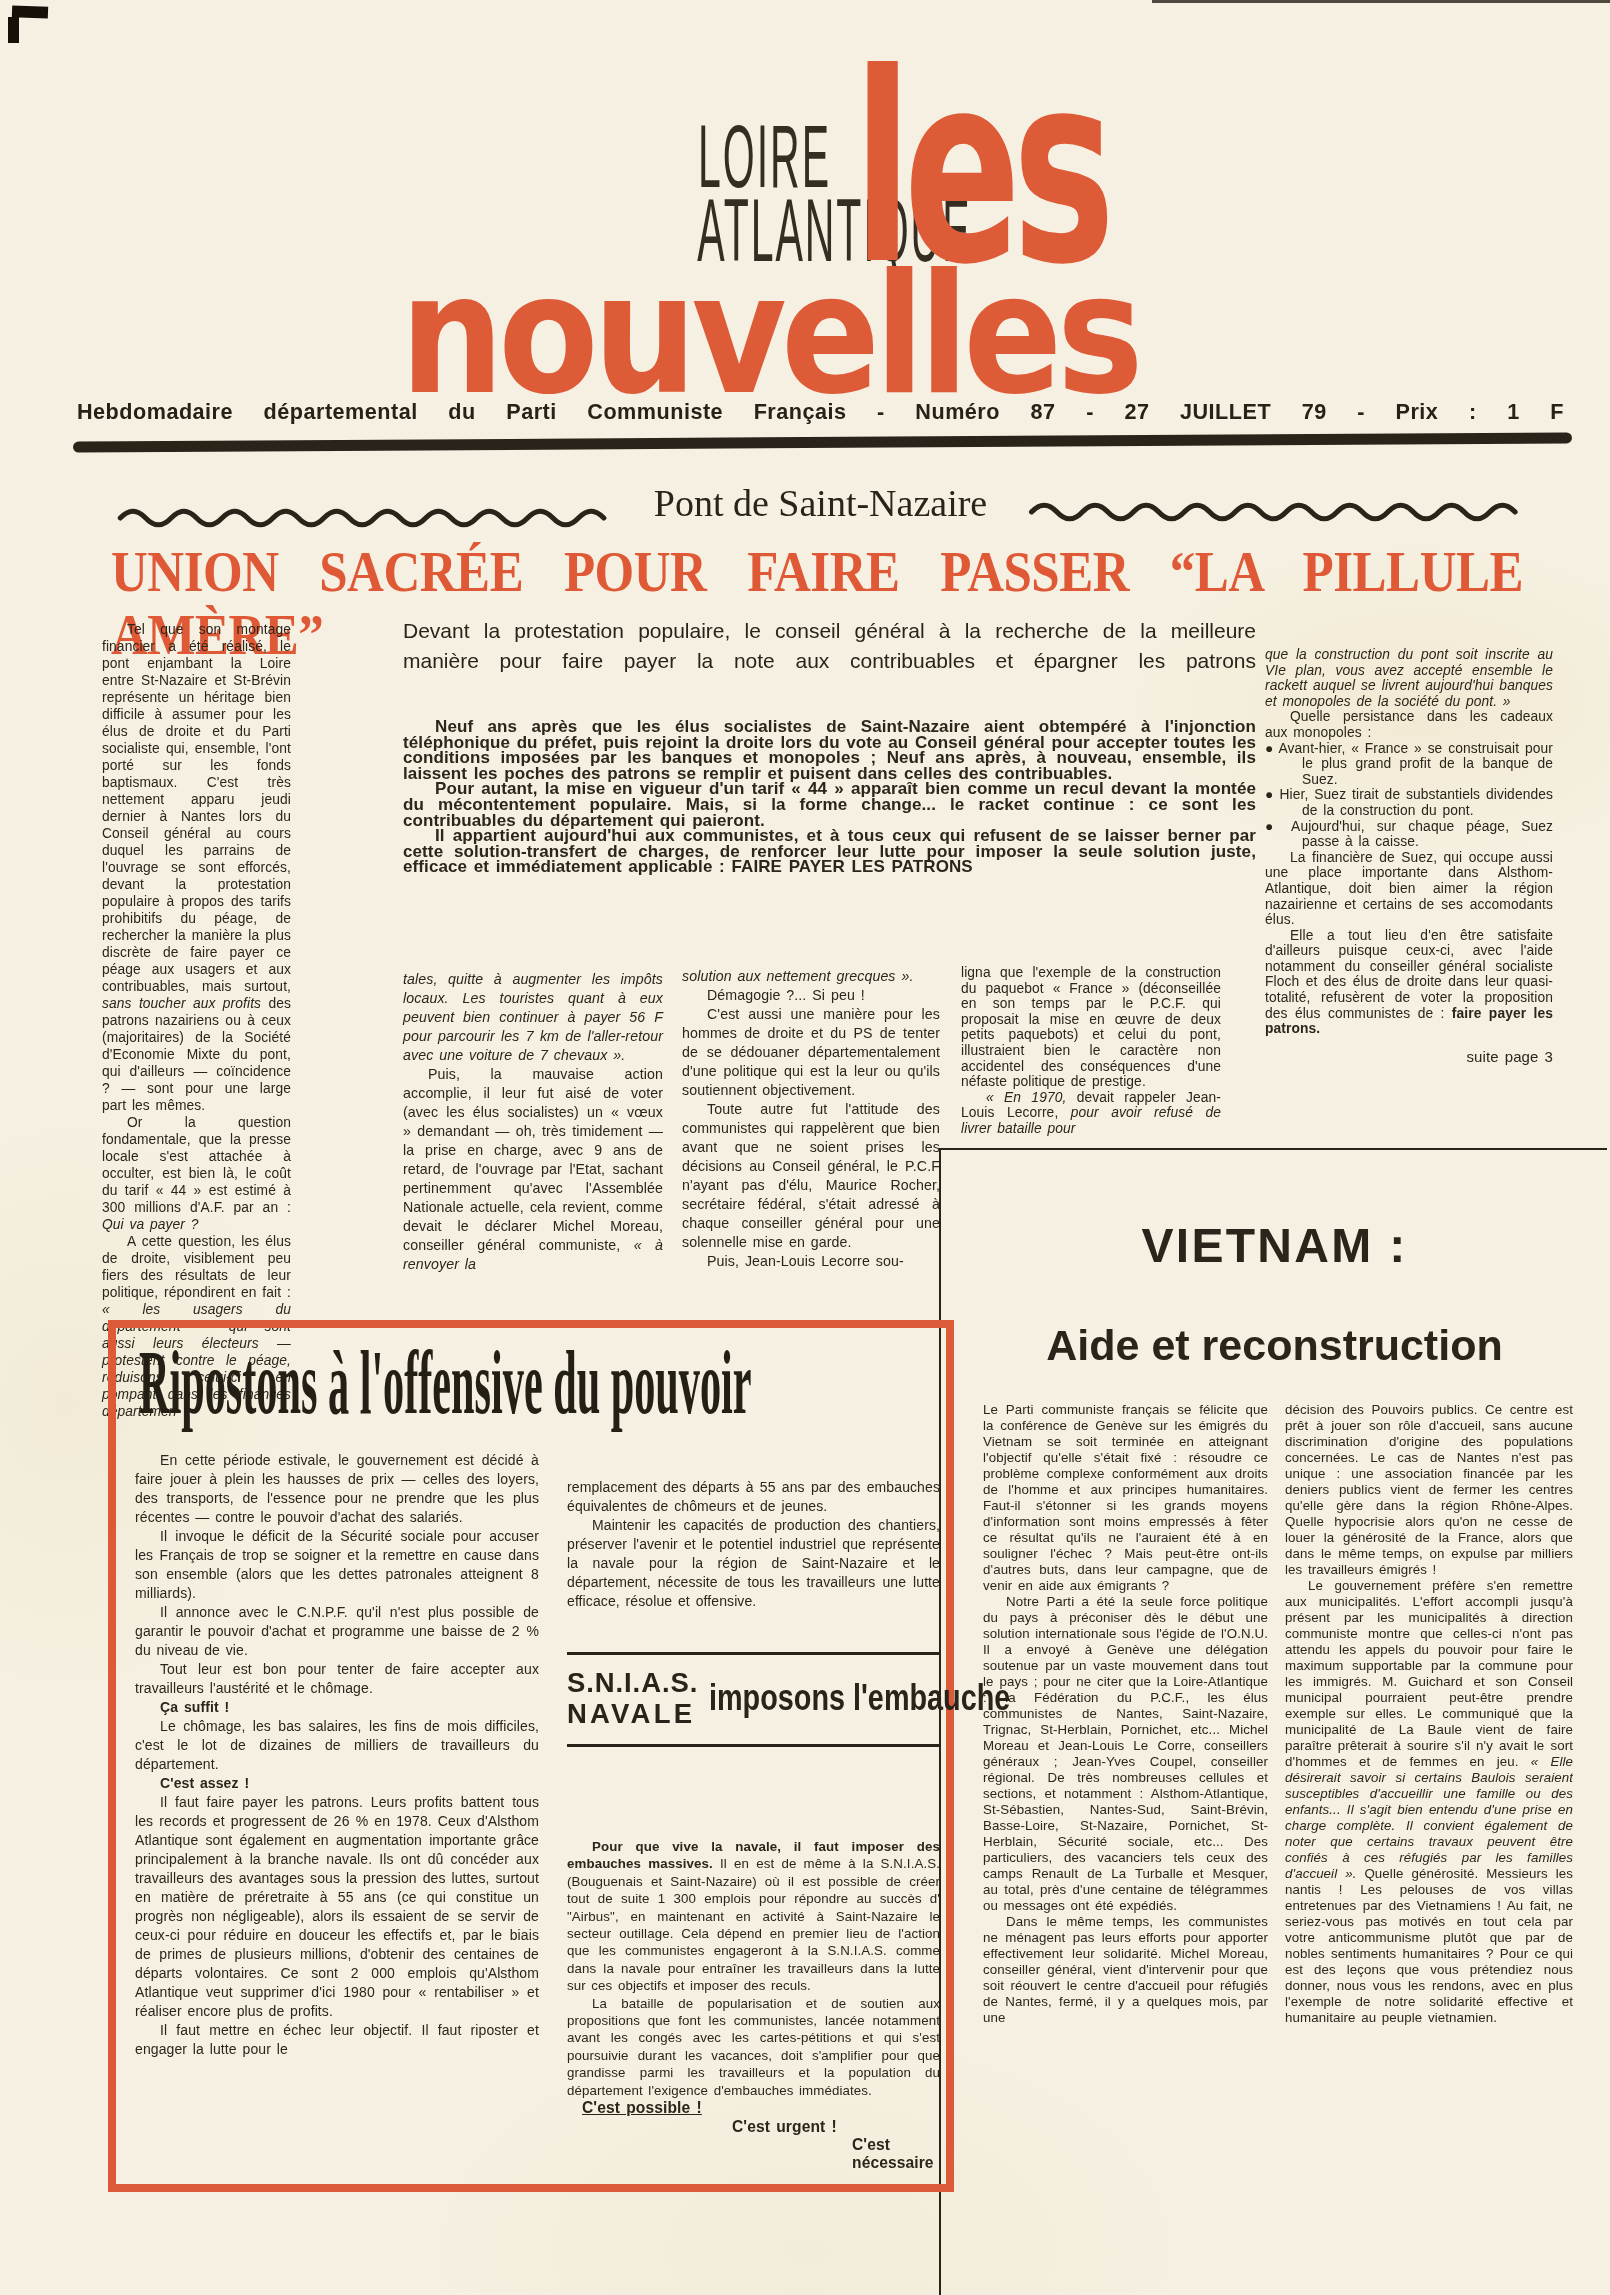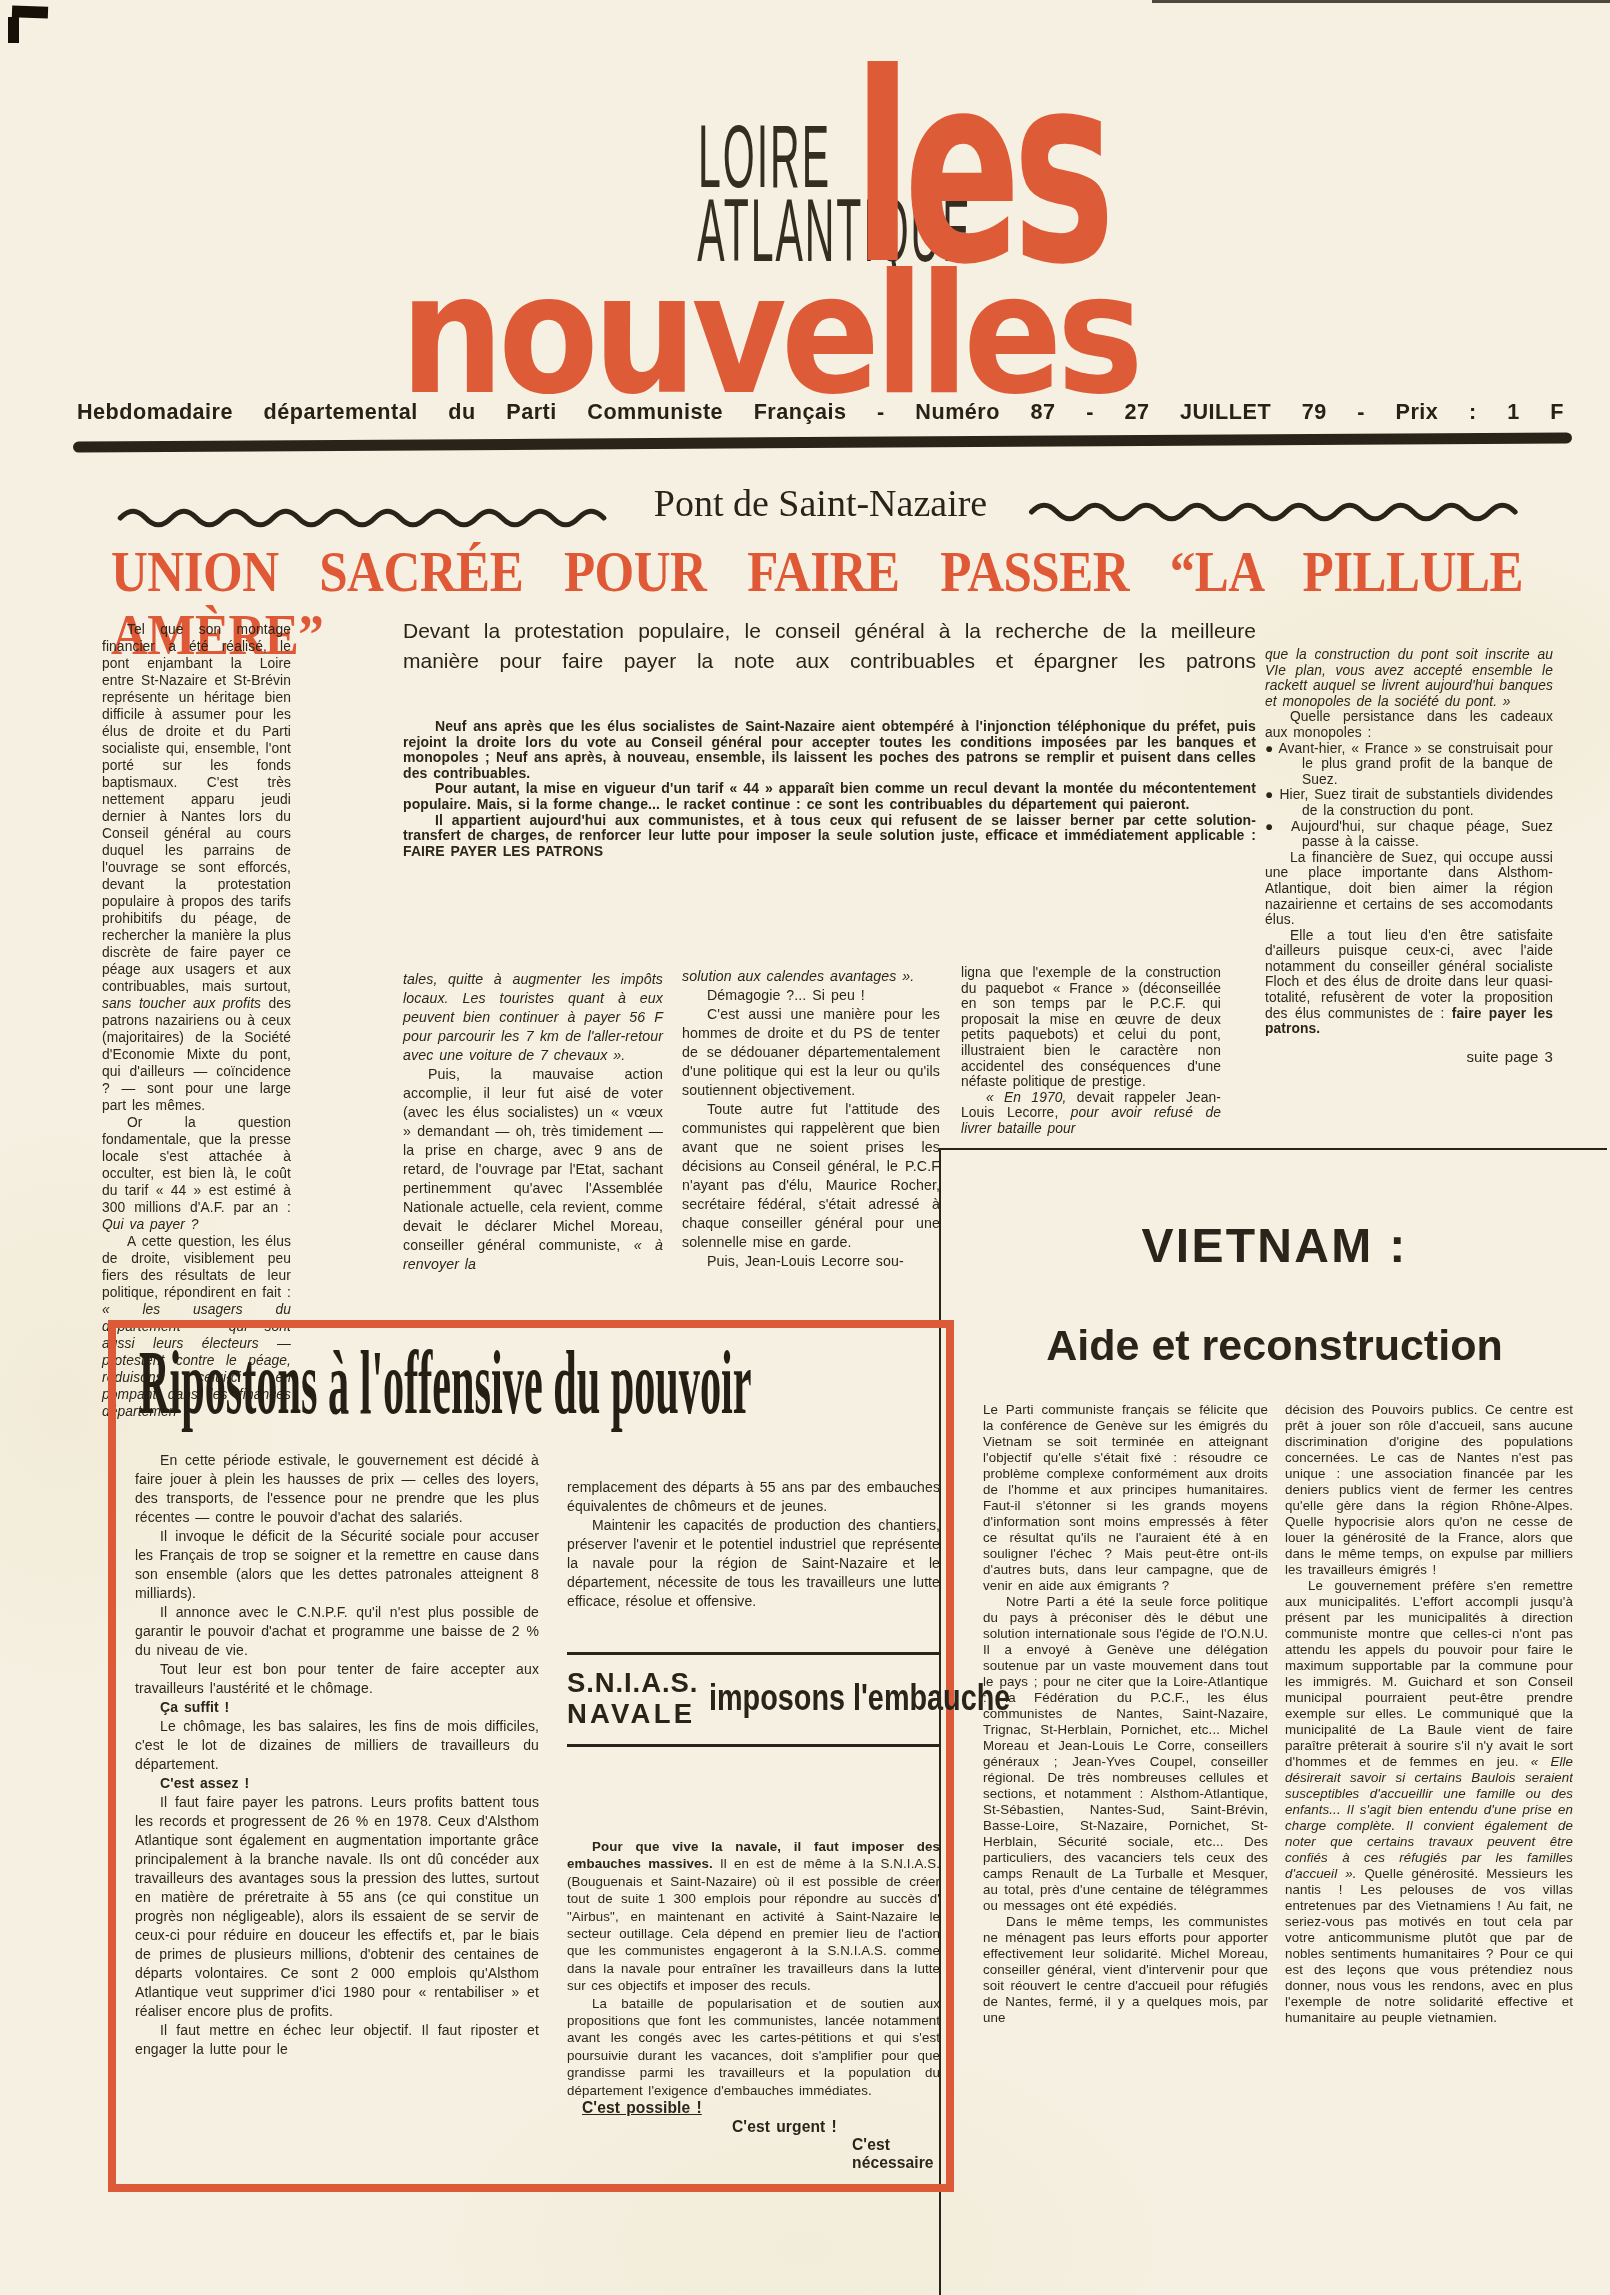--- a/index.html
+++ b/index.html
@@ -48,21 +48,21 @@
   .body-col span.i{font-style:italic;}
   .body-col span.b{font-weight:bold;}
   .body-col p.b{font-weight:bold;}
   .c-first{font-size:13.8px; line-height:17px;}
   .c-mid{font-size:14.2px; line-height:19px;}
   .c-tight{font-size:13.8px; line-height:15.6px;}
   .intro{
     font-size:21px; line-height:30px; color:#29231a;
     text-align:justify; text-align-last:justify; word-spacing:6.4px;
   }
-  .leads{font-size:14px; line-height:15.6px; font-weight:bold;}
+  .leads{font-size:17px; line-height:15.6px; font-weight:bold;}
   .leads p{text-indent:32px;}
   
   .riposte-border{border:8.3px solid #dd5a38;}
   .riposte-title{
     font-family:"Liberation Serif", serif; font-weight:bold; font-size:88px; line-height:1;
     color:#241f15; white-space:nowrap; transform:scale(.48,1.04); transform-origin:left top;
   }
   .r-col{font-size:14px; line-height:19px;}
   .snias-rule{background:#29231a; height:2.8px;}
   .snias-label{font-weight:bold; font-size:27.5px; line-height:1.15; letter-spacing:0.9px; color:#29231a; white-space:nowrap;}
@@ -128,21 +128,21 @@
       <p><span>Neuf ans après que les élus socialistes de Saint-Nazaire aient obtempéré à l'injonction téléphonique du préfet, puis rejoint la droite lors du vote au Conseil général pour accepter toutes les conditions imposées par les banques et monopoles ; Neuf ans après, à nouveau, ensemble, ils laissent les poches des patrons se remplir et puisent dans celles des contribuables.</span></p>
       <p><span>Pour autant, la mise en vigueur d'un tarif « 44 » apparaît bien comme un recul devant la montée du mécontentement populaire. Mais, si la forme change... le racket continue : ce sont les contribuables du département qui paieront.</span></p>
       <p><span>Il appartient aujourd'hui aux communistes, et à tous ceux qui refusent de se laisser berner par cette solution-transfert de charges, de renforcer leur lutte pour imposer la seule solution juste, efficace et immédiatement applicable : FAIRE PAYER LES PATRONS</span></p>
     </div>
 
   <div class="abs body-col c-mid" style="left:403px; top:943px; width:260px;">
       <p class="noindent"><span class="i">tales, quitte à augmenter les impôts locaux. Les touristes quant à eux peuvent bien continuer à payer 56 F pour parcourir les 7 km de l'aller-retour avec une voiture de 7 chevaux ».</span></p>
       <p><span>Puis, la mauvaise action accomplie, il leur fut aisé de voter (avec les élus socialistes) un « vœux » demandant — oh, très timidement — la prise en charge, avec 9 ans de retard, de l'ouvrage par l'Etat, sachant pertinemment qu'avec l'Assemblée Nationale actuelle, cela revient, comme devait le déclarer Michel Moreau, conseiller général communiste, </span><span class="i">« à renvoyer la</span></p>
     </div>
   <div class="abs body-col c-mid" style="left:682px; top:940px; width:258px;">
-      <p class="noindent"><span class="i">solution aux calendes avantages ».</span></p>
+      <p class="noindent"><span class="i">solution aux nettement grecques ».</span></p>
       <p><span>Démagogie ?... Si peu !</span></p>
       <p><span>C'est aussi une manière pour les hommes de droite et du PS de tenter de se dédouaner départementalement d'une politique qui est la leur ou qu'ils soutiennent objectivement.</span></p>
       <p><span>Toute autre fut l'attitude des communistes qui rappelèrent que bien avant que ne soient prises les décisions au Conseil général, le P.C.F n'ayant pas d'élu, Maurice Rocher, secrétaire fédéral, s'était adressé à chaque conseiller général pour une solennelle mise en garde.</span></p>
       <p><span>Puis, Jean-Louis Lecorre sou-</span></p>
     </div>
   <div class="abs body-col c-tight" style="left:961px; top:938px; width:260px;">
       <p class="noindent"><span>ligna que l'exemple de la construction du paquebot « France » (déconseillée en son temps par le P.C.F. qui proposait la mise en œuvre de deux petits paquebots) et celui du pont, illustraient bien le caractère non accidentel des conséquences d'une néfaste politique de prestige.</span></p>
       <p><span class="i">« En 1970, </span><span>devait rappeler Jean-Louis Lecorre, </span><span class="i">pour avoir refusé de livrer bataille pour</span></p>
     </div>
   <div class="abs body-col c-tight" style="left:1265px; top:620px; width:288px;">

